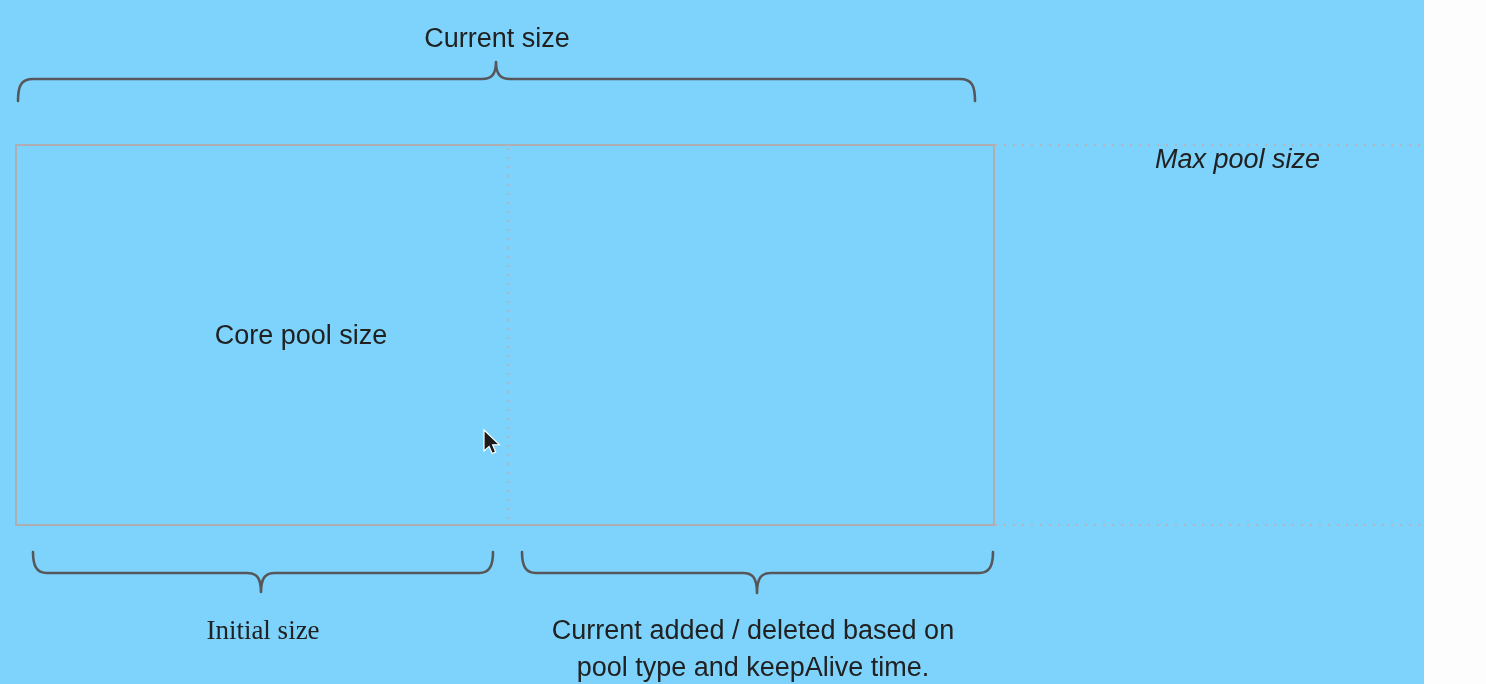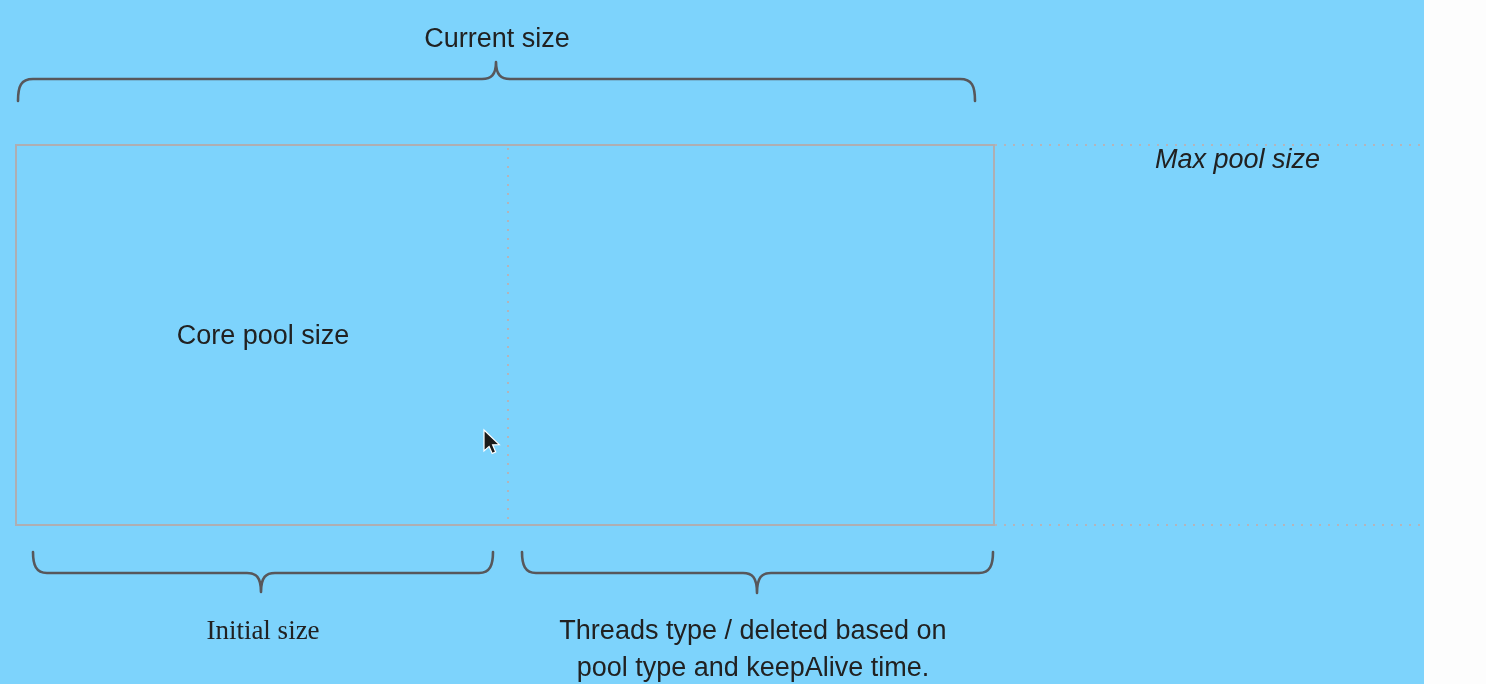--- a/index.html
+++ b/index.html
@@ -36,20 +36,21 @@
     height: 382px;
     border: 2px solid #aeaeb2;
     box-sizing: border-box;
     display: flex;
   }
   .cell {
     position: relative;
     display: flex;
     align-items: center;
     justify-content: center;
+    margin-left: 38px;
   }
   .cell-core  { width: 492px; }
   .cell-current { flex: 1; }
   .cell-text {
     font-size: 27px;
     color: #212121;
     white-space: nowrap;
   }
   .divider {
     position: absolute;
@@ -122,21 +123,21 @@
     <div class="divider"></div>
   </div>
 
   <div class="max-box">
     <span class="cell-text">Max pool size</span>
   </div>
 
   <div class="label initial-label">Initial size</div>
 
   <div class="threads-label">
-    <div>Threads type / deleted based on</div>
+    <div>Current added / deleted based on</div>
     <div>pool type and keepAlive time.</div>
   </div>
 
   <svg class="overlay" width="1486" height="684" viewBox="0 0 1486 684">
 
     <path class="brace" d="M 18 101 C 18 86 21 79 33 79 L 482 79 C 491 79 496 75 496 62 C 496 75 501 79 510 79 L 960 79 C 972 79 975 86 975 101"></path>
 
     <path class="brace" d="M 33 552 C 33 565 36 573 47 573 L 247 573 C 256 573 261 577 261 592 C 261 577 266 573 275 573 L 479 573 C 490 573 493 565 493 552"></path>
 
     <path class="brace" d="M 522 552 C 522 565 525 573 536 573 L 743 573 C 752 573 757 577 757 593 C 757 577 762 573 771 573 L 979 573 C 990 573 993 565 993 552"></path>

